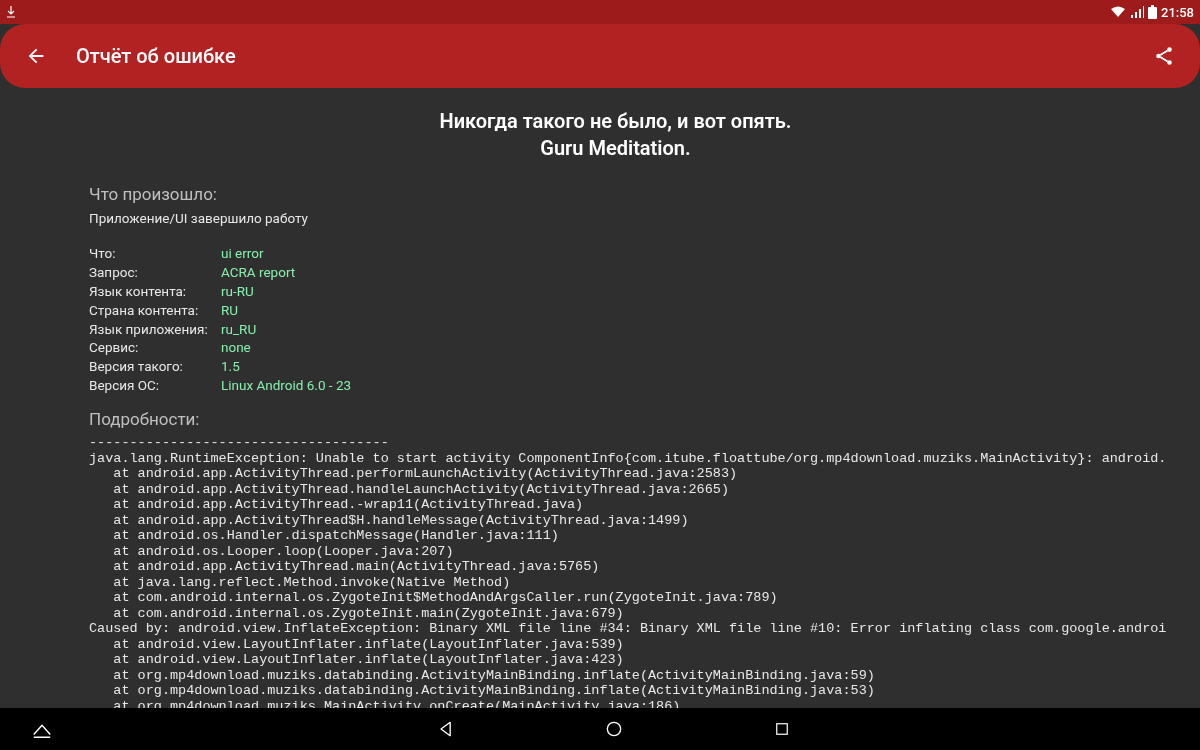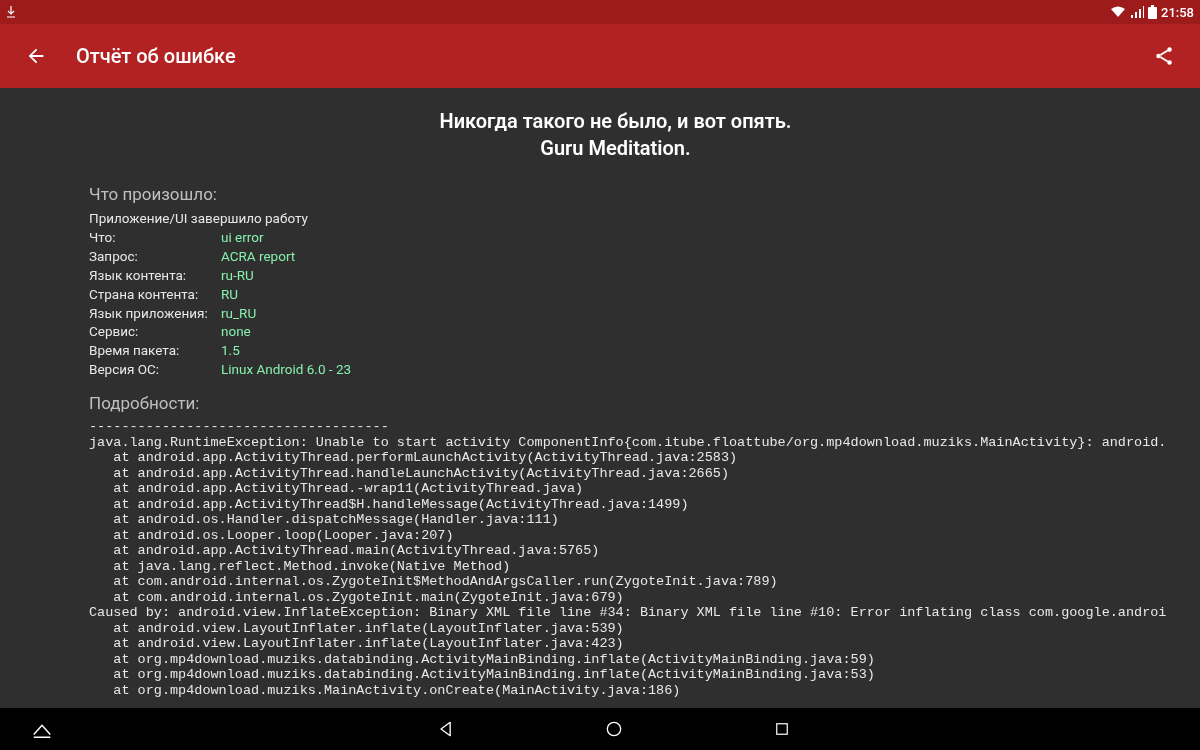--- a/index.html
+++ b/index.html
@@ -1,29 +1,29 @@
 <!DOCTYPE html>
 <html><head>
 <meta charset="utf-8">
 <style>
   * { box-sizing: border-box; margin: 0; padding: 0; }
   html, body { width: 1200px; height: 750px; overflow: hidden; font-family: Roboto, "Helvetica Neue", Arial, sans-serif; background: #2f2f2f; color: #e0e0e0; }
   .statusbar { height: 24px; background: #9e1b1b; display: flex; align-items: center; justify-content: space-between; padding: 0 6px; color: #fff; font-size: 12px; }
   .statusbar .left { display:flex; align-items:center; gap:4px; }
   .statusbar .right { display:flex; align-items:center; gap:4px; }
   .statusbar .clock { font-weight: 500; font-size: 13px; }
-  .appbar { height: 64px; background: #b22222; display: flex; align-items: center; padding: 0 16px; color: #fff; }
+  .appbar { height: 64px; background: #b22222; display: flex; align-items: center; padding: 0 16px; color: #fff; border-radius: 25px; }
   .appbar .back { width: 40px; height: 40px; display:flex; align-items:center; justify-content:center; cursor:pointer; }
   .appbar .title { font-size: 20px; font-weight: 500; margin-left: 20px; flex: 1; }
   .appbar .share { width: 40px; height: 40px; display:flex; align-items:center; justify-content:center; cursor:pointer; }
   .content { position: relative; height: calc(750px - 24px - 64px - 42px); overflow: hidden; padding: 20px 58px 0 89px; }
   .heading { text-align: center; color: #fff; font-size: 20px; font-weight: 600; line-height: 1.35; margin-bottom: 22px; }
   .section-title { color: #bfbfbf; font-size: 17px; font-weight: 400; margin-top: 14px; margin-bottom: 6px; }
   .happened-body { color: #e8e8e8; font-size: 13.5px; }
-  .info-table { margin-top: 2px; }
+  .info-table { margin-top: 18px; }
   .info-row { display: flex; font-size: 13.5px; line-height: 1.4; }
   .info-key { width: 132px; color: #e8e8e8; }
   .info-val { color: #86efac; }
   .details-pre { font-family: "Courier New", monospace; font-size: 13.5px; line-height: 1.15; white-space: pre; color: #e8e8e8; margin-top: 4px; }
   .navbar { position: absolute; bottom: 0; left: 0; right: 0; height: 42px; background: #000; display: flex; align-items: center; justify-content: center; }
   .navbar .spacer { flex: 1; display:flex; align-items:center; padding-left: 28px; }
   .navbar .center { flex: 0 0 auto; display: flex; align-items: center; gap: 140px; }
   .navbar .end { flex: 1; }
   .nav-btn { width: 28px; height: 28px; display:flex; align-items:center; justify-content:center; cursor:pointer; }
   svg { display:block; }
@@ -105,21 +105,21 @@
       </div>
       <div class="info-row">
         <div class="info-key">Язык приложения:</div>
         <div class="info-val">ru_RU</div>
       </div>
       <div class="info-row">
         <div class="info-key">Сервис:</div>
         <div class="info-val">none</div>
       </div>
       <div class="info-row">
-        <div class="info-key">Время пакета:</div>
+        <div class="info-key">Версия такого:</div>
         <div class="info-val">1.5</div>
       </div>
       <div class="info-row">
         <div class="info-key">Версия ОС:</div>
         <div class="info-val">Linux Android 6.0 - 23</div>
       </div>
     </div>
 
   <div class="section-title">Подробности:</div>
   <pre class="details-pre">-------------------------------------

